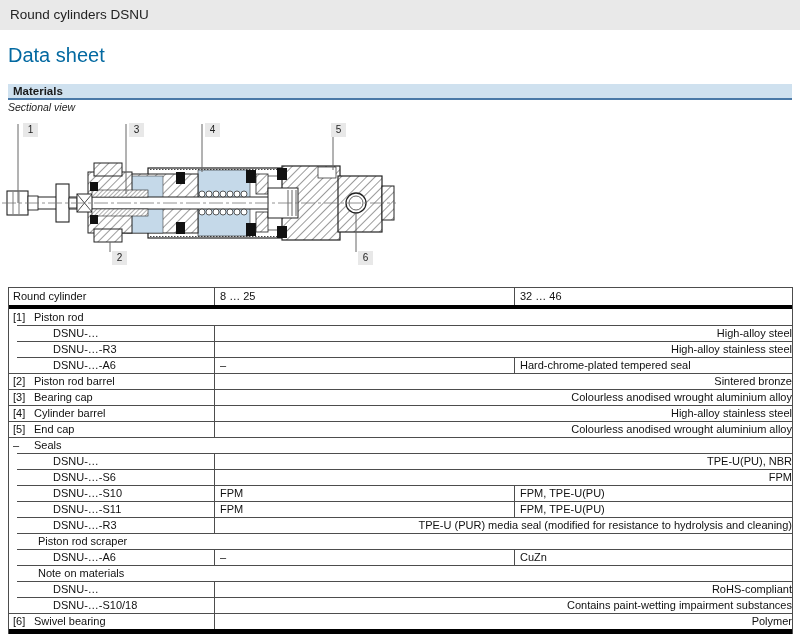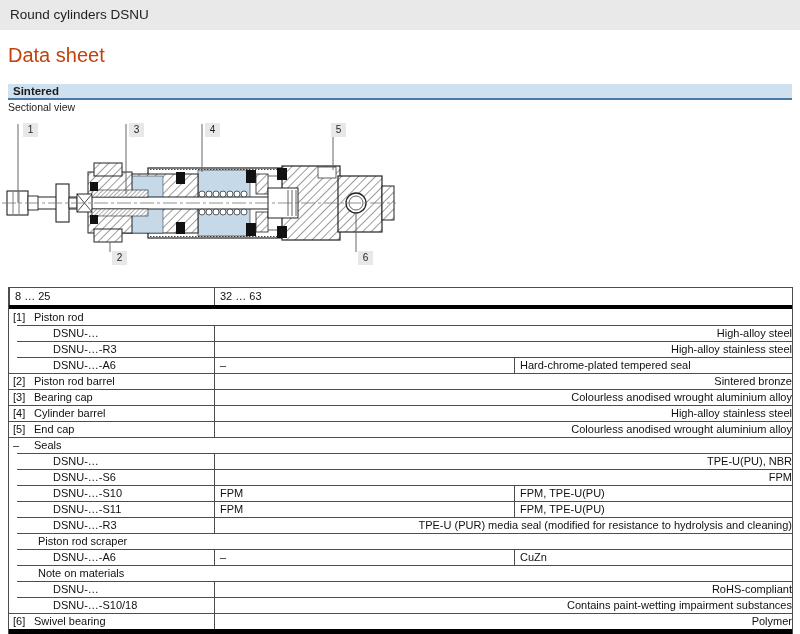--- a/index.html
+++ b/index.html
@@ -4,27 +4,27 @@
 <style>
   html,body{margin:0;padding:0;}
   body{width:800px;height:634px;background:#fff;font-family:"Liberation Sans",sans-serif;color:#111;position:relative;overflow:hidden;}
   .page{position:absolute;inset:0;}
 
   
   .appbar{position:absolute;left:0;top:0;width:800px;height:30px;background:#e9e9e9;}
   .appbar span{position:absolute;left:10px;top:7px;font-size:13.5px;color:#222;}
 
   
-  .title{position:absolute;left:8px;top:44px;font-size:20px;color:#c2410c;}
+  .title{position:absolute;left:8px;top:44px;font-size:20px;color:#0369a1;}
 
   
   .secbar{position:absolute;left:8px;top:84px;width:784px;height:14px;background:#cfe1ef;border-bottom:2px solid #4a79a7;box-sizing:content-box;}
   .secbar span{position:absolute;left:5px;top:1px;font-size:11.5px;font-weight:bold;color:#1a1a1a;}
 
-  .viewlabel{position:absolute;left:8px;top:101px;font-size:10.5px;color:#222;}
+  .viewlabel{position:absolute;left:8px;top:101px;font-size:10.5px;color:#222;font-style:italic;}
 
   
   .diagram{position:absolute;left:0;top:110px;width:400px;height:175px;}
   .diagram svg{position:absolute;left:0;top:0;}
   .co{position:absolute;width:15px;height:14px;background:#e8e8e8;font-size:10px;line-height:14px;text-align:center;color:#222;}
 
   
   .tbl{position:absolute;left:8px;top:287px;width:783px;border-left:1px solid #4d4d4d;border-right:1px solid #4d4d4d;background:#fff;}
   .thead{display:grid;grid-template-columns:205px 300px 1fr;height:17px;border-top:1px solid #4d4d4d;}
   .thead .h1{padding-left:4px;font-size:11px;line-height:17px;white-space:nowrap;}
@@ -49,21 +49,21 @@
 
 <div class="page">
 
   <div class="appbar">
     <span>Round cylinders DSNU</span>
   </div>
 
   <div class="title">Data sheet</div>
 
   <div class="secbar">
-    <span>Sintered</span>
+    <span>Materials</span>
   </div>
 
   <div class="viewlabel">Sectional view</div>
 
   <div class="diagram">
     <svg width="400" height="175" viewBox="0 0 400 175">
       <defs>
         <pattern id="h" width="6" height="6" patternUnits="userSpaceOnUse" patternTransform="rotate(45)">
           <rect width="6" height="6" fill="#fff"></rect>
           <line x1="0" y1="0" x2="0" y2="6" stroke="#3a3a3a" stroke-width="1"></line>
@@ -161,22 +161,23 @@
     <div class="co" style="left:112px;top:141px;">2</div>
     <div class="co" style="left:129px;top:13px;">3</div>
     <div class="co" style="left:205px;top:13px;">4</div>
     <div class="co" style="left:331px;top:13px;">5</div>
     <div class="co" style="left:358px;top:141px;">6</div>
   </div>
 
   <div class="tbl">
 
     <div class="thead">
+      <div class="h1">Round cylinder</div>
       <div class="v">8 … 25</div>
-      <div class="v">32 … 63</div>
+      <div class="v">32 … 46</div>
     </div>
     <div class="hbar"></div>
 
     <div class="trow nosep">
       <div class="c1 spanall">
           <span class="mk">[1]</span>
           <span>Piston rod</span>
         </div>
     </div>
     <div class="trow isep">

